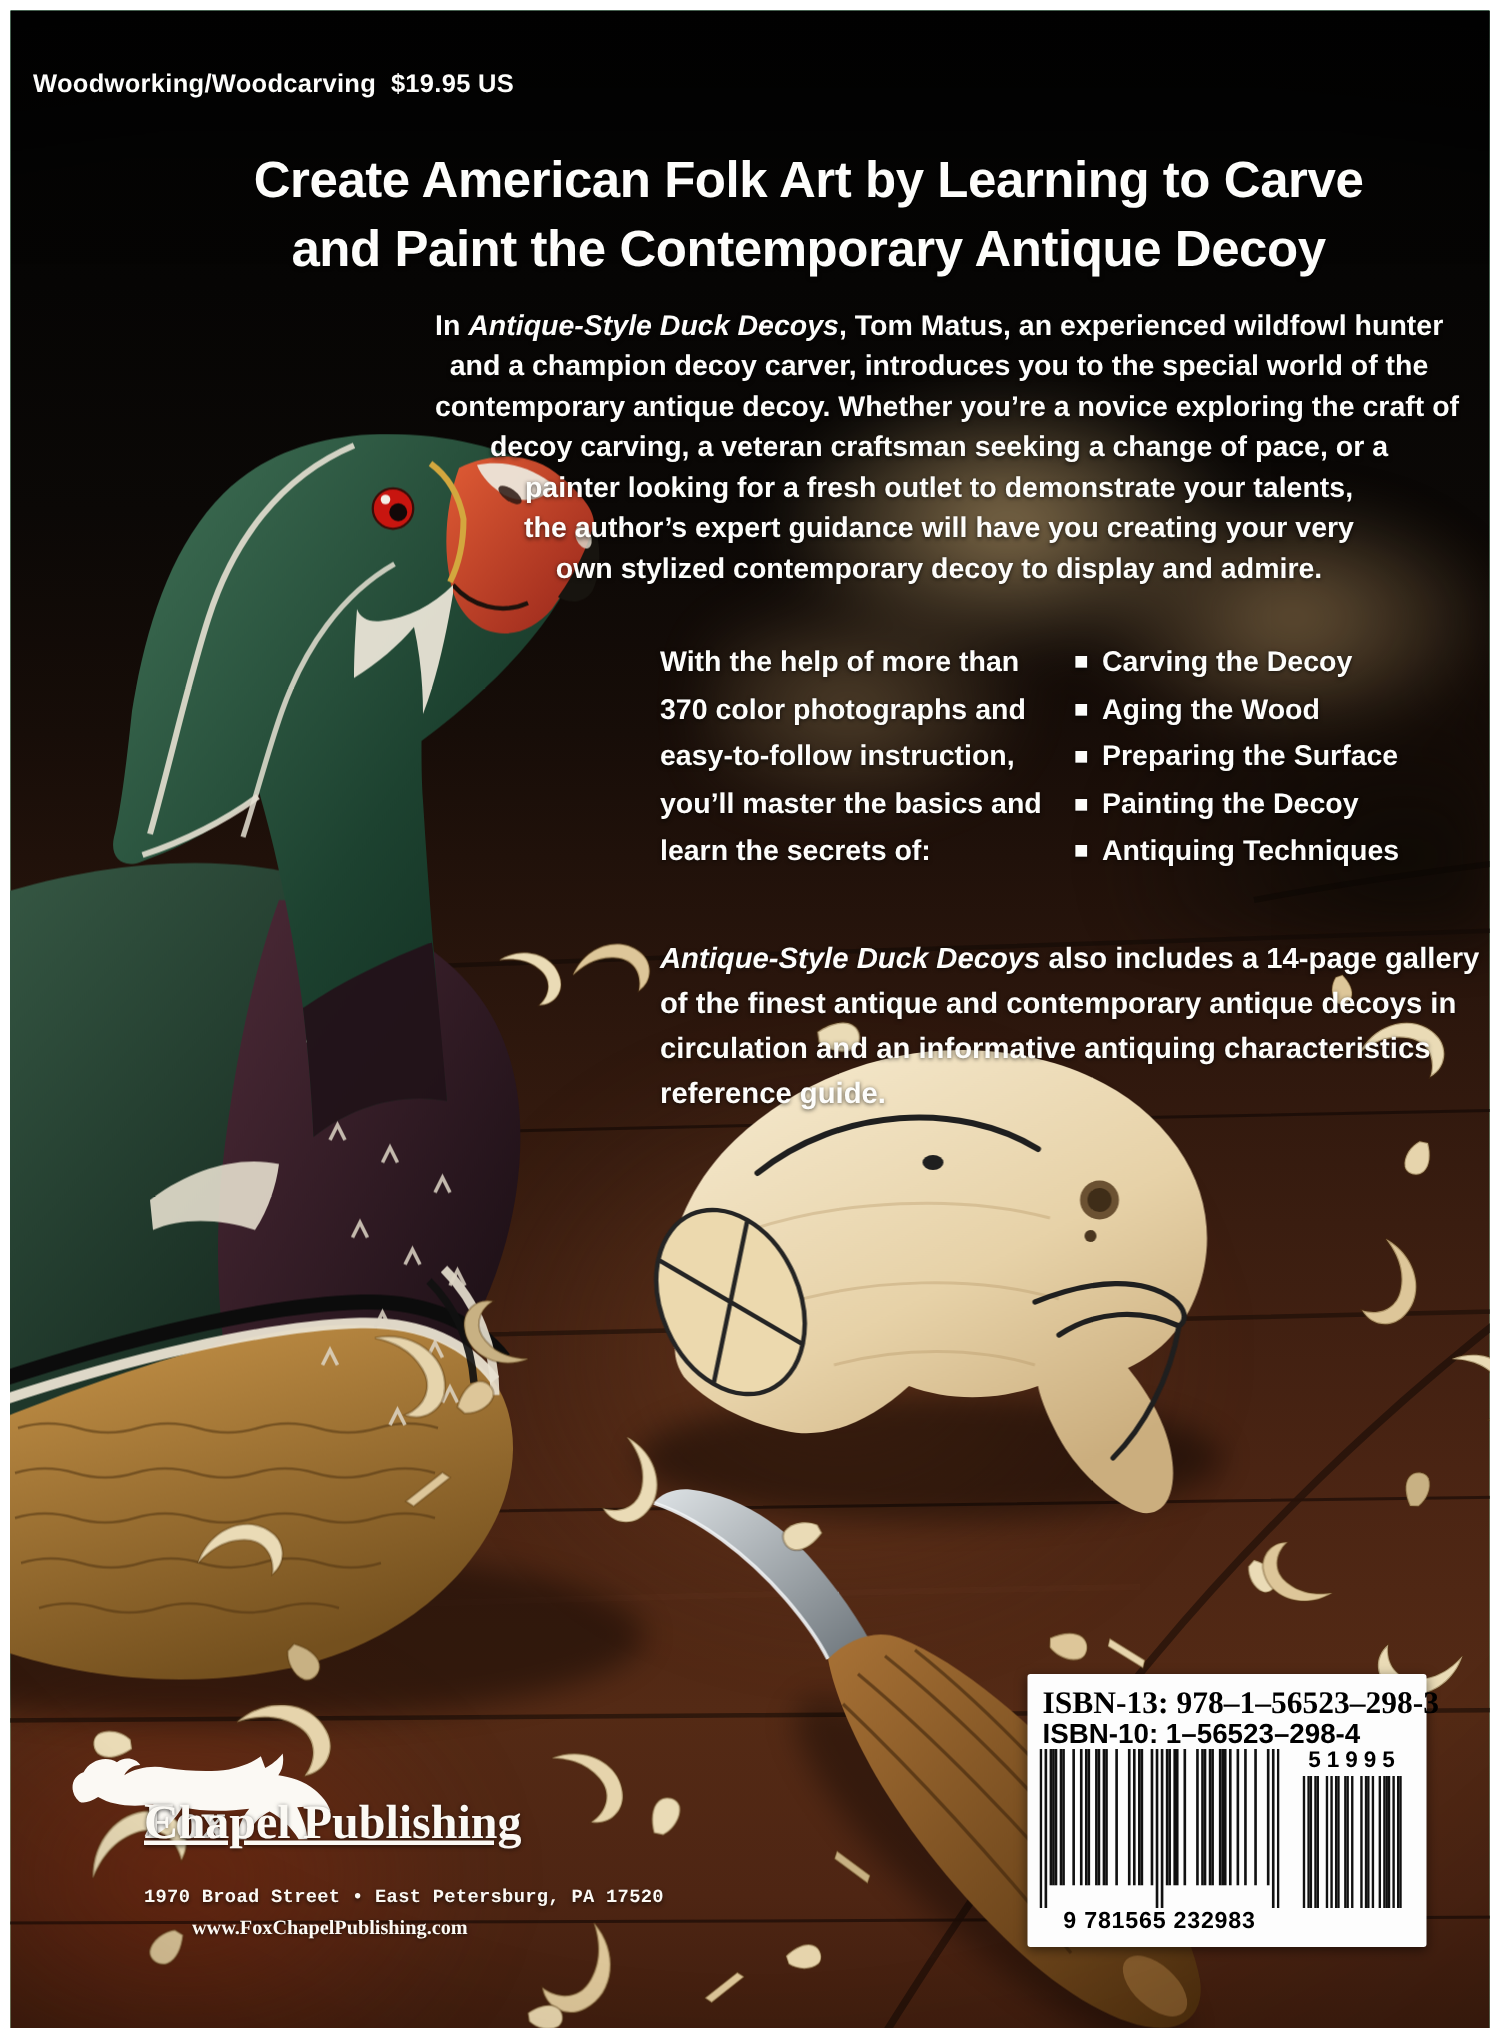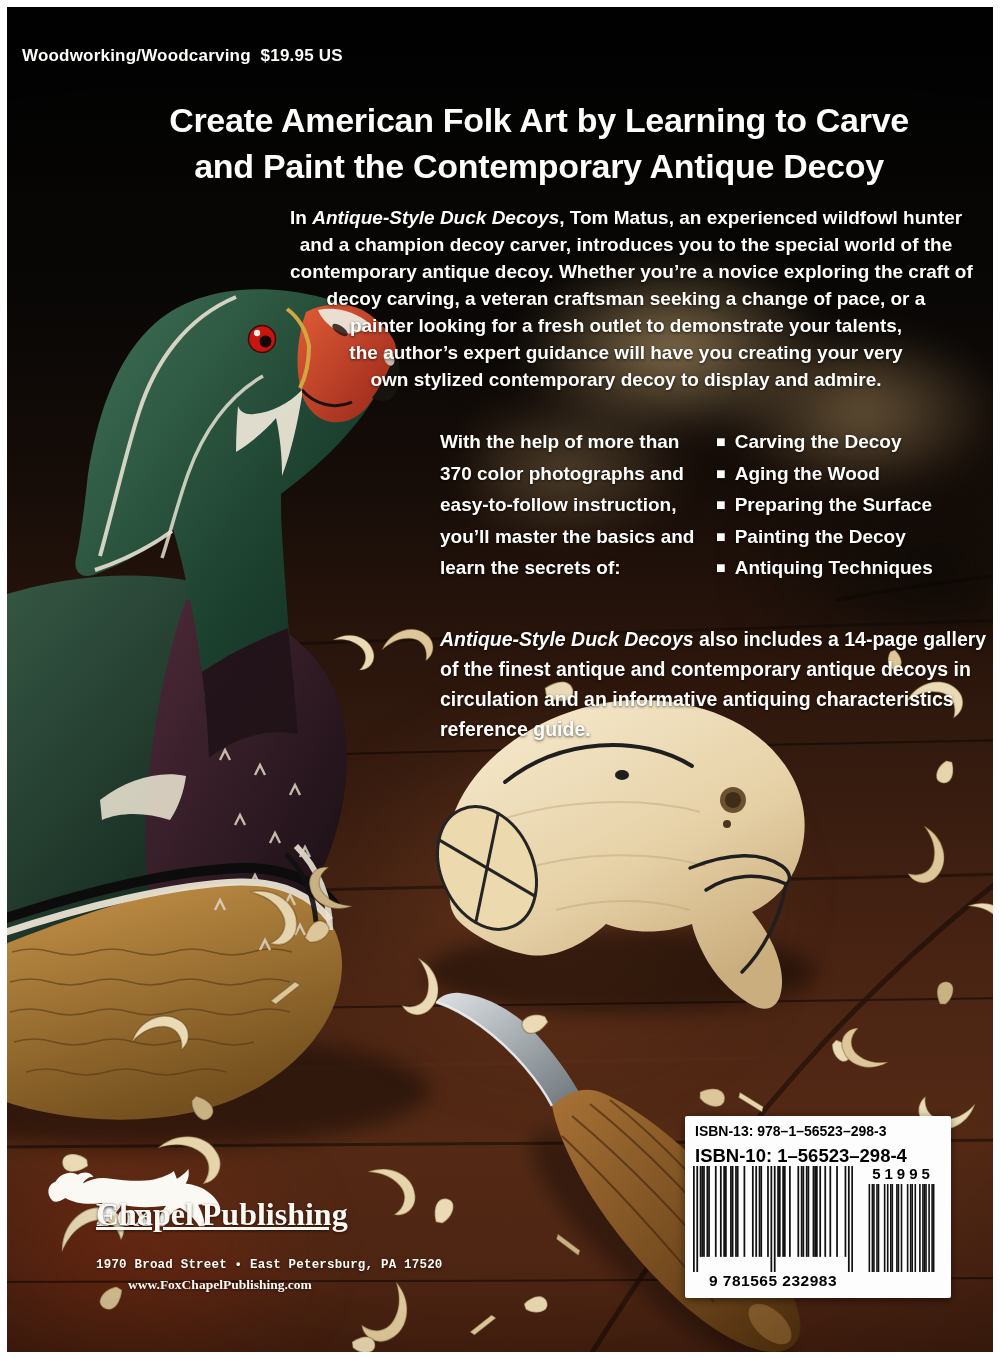--- a/index.html
+++ b/index.html
@@ -28,21 +28,21 @@
   .intro{left:290px;top:204px;width:672px;text-align:center;font-size:19px;font-weight:600;line-height:27px;}
   .withhelp{left:440px;top:426px;width:270px;font-size:19px;font-weight:700;line-height:31.5px;}
   .bullets{left:716px;top:426px;width:260px;font-size:19px;font-weight:700;line-height:31.5px;}
   .brow{display:flex;align-items:baseline;height:31.5px;}
   .bmark{font-size:16px;margin-right:9px;transform:translateY(-1px);}
   .gallery{left:440px;top:576px;width:560px;font-size:19.5px;font-weight:600;line-height:30px;margin-top:48px;}
   .it{font-style:italic;}
   .rline{white-space:nowrap;}
 
   .isbnbox{position:absolute;left:685px;top:1116px;width:266px;height:182px;background:#fdfdfd;border-radius:2px;color:#000;box-shadow:0 2px 8px rgba(0,0,0,.5);}
-  .isbn13{position:absolute;left:10px;top:7px;font-size:14px;font-weight:700;white-space:nowrap;}
+  .isbn13{position:absolute;left:10px;top:7px;font-size:21px;font-weight:700;white-space:nowrap;font-family:Liberation Serif, serif;}
   .isbn10{position:absolute;left:10px;top:29px;font-size:18.5px;font-weight:700;white-space:nowrap;}
   .eanbars{position:absolute;left:8px;top:50px;width:160px;height:106px;}
   .eandigits{position:absolute;left:0px;top:156px;width:176px;text-align:center;font-size:15.5px;font-weight:600;letter-spacing:.5px;}
   .addondigits{position:absolute;left:178px;top:49px;width:80px;text-align:center;font-size:15px;font-weight:600;letter-spacing:4px;}
   .addonbars{position:absolute;left:182px;top:68px;width:72px;height:88px;}
 
   .pub{color:#fbf9f4;text-shadow:0 1px 3px rgba(0,0,0,.6);font-family:"Liberation Serif",serif;}
   .foxlogo{position:absolute;left:42px;top:1168px;width:196px;height:62px;}
   .pubname1{position:absolute;left:96px;top:1196px;font-size:34px;font-weight:600;text-align:right;}
   .pubname2{position:absolute;left:96px;top:1196px;font-size:32px;font-weight:600;white-space:nowrap;text-decoration:underline;}

